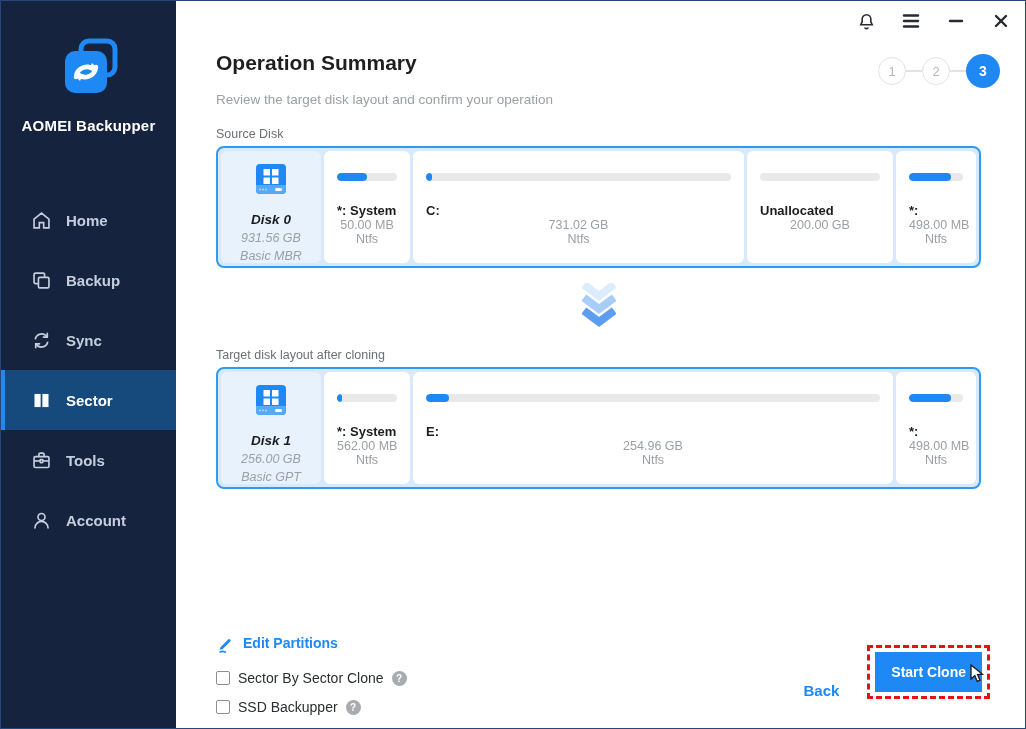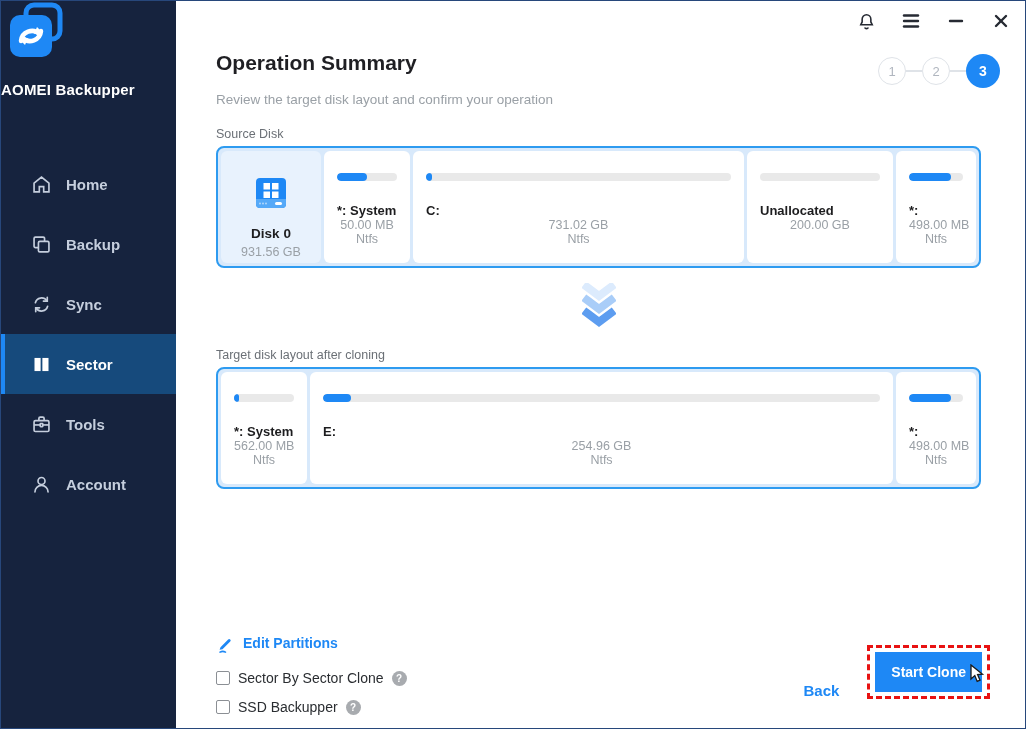--- a/index.html
+++ b/index.html
@@ -7,21 +7,21 @@
   body {
     font-family: "Liberation Sans", sans-serif;
     border: 1px solid #27477b;
     overflow: hidden;
     background:#fff;
   }
   .window { display:flex; width:100%; height:100%; }
 
   
   .sidebar { width:175px; flex-shrink:0; background:var(--sidebar-bg,#16233e); color:#c5cedd; }
-  .logo-block { }
+  .logo-block { text-align:center; padding-top:36px; }
   .app-name { color:#fff; font-size:15px; font-weight:bold; margin-top:14px; letter-spacing:.2px; }
   nav { margin-top:56px; }
   .nav-item { display:flex; align-items:center; height:60px; padding-left:29px; cursor:default; }
   .nav-item .nv-icon { width:22px; height:22px; margin-right:14px; display:flex; align-items:center; justify-content:center; }
   .nav-item .nv-label { font-size:15px; font-weight:600; color:#c5cedd; }
   .nav-item.active { background:var(--sidebar-active-bg,#164a7c); border-left:4px solid var(--accent,#1e88f5); padding-left:25px; }
   .nav-item.active .nv-label { color:#fff; font-weight:bold; }
   .nav-item svg { stroke:#c5cedd; }
   .nav-item.active svg { stroke:#fff; }
 
@@ -39,21 +39,21 @@
     background:#fff; color:#b0b6bf; font-size:13px; display:flex; align-items:center; justify-content:center; }
   .step-line { width:16px; height:2px; background:var(--step-inactive-border,#dfe3e8); }
   .step-circle.active { width:34px; height:34px; border:none; background:var(--accent,#1e88f5); color:#fff; font-weight:bold; font-size:14px; }
 
   .section-label { margin:20px 0 5px 40px; font-size:12.5px; color:#6b7076; }
   .section-label.second { margin-top:2px; }
 
   .disk-panel { margin-left:40px; width:765px; height:122px; border:2px solid var(--panel-border,#2e9bf0);
     border-radius:8px; background:var(--panel-gap,#d8e9fb); padding:3px; display:flex; gap:3px; }
   .cell { border-radius:6px; background:#fff; overflow:hidden; }
-  .disk-cell { width:100px; flex-shrink:0; background:#e8f2fd; text-align:center; padding-top:24px; }
+  .disk-cell { width:100px; flex-shrink:0; background:#e8f2fd; text-align:center; padding-top:10px;font-style:italic; }
   .disk-name { font-size:13.5px; font-weight:bold; color:#1d1d1f; margin-top:5px; }
   .disk-sub { font-size:12.5px; color:#9aa0a6; margin-top:4px; }
   .part-cell { padding:22px 13px 0 13px; flex-shrink:0; }
   .bar { height:8px; border-radius:4px; background:var(--bar-track,#e9e9e9); overflow:hidden; }
   .fill { height:8px; border-radius:4px; background:var(--bar-fill,#1e88f5); }
   .p-name { font-size:13px; font-weight:bold; color:#1d1d1f; margin-top:22px; white-space:nowrap; overflow:hidden; }
   .p-sub { font-size:12.5px; color:#9aa0a6; white-space:nowrap;text-align:center; }
 
   .chevrons { width:765px; margin-left:40px; height:78px; display:flex; align-items:center; justify-content:center; }
 
@@ -245,20 +245,32 @@
         <svg width="34" height="44" viewBox="0 0 34 44" fill="none" stroke-linecap="square">
           <polyline points="5,4 17,13 29,4" stroke="#dcebfd" stroke-width="8"></polyline>
           <polyline points="5,17 17,26 29,17" stroke="#a9cdf8" stroke-width="8"></polyline>
           <polyline points="5,30 17,39 29,30" stroke="#5d9df0" stroke-width="8"></polyline>
         </svg>
       </span>
     </div>
 
     <div class="section-label second">Target disk layout after cloning</div>
     <div class="disk-panel" id="target-panel">
+        <div class="cell disk-cell"><span><svg width="44" height="42" viewBox="0 0 44 42">
+              <rect x="7" y="3" width="30" height="30" rx="4" fill="#1e88f5"></rect>
+              <path d="M7 24 h30 v5 a4 4 0 0 1 -4 4 h-22 a4 4 0 0 1 -4 -4 Z" fill="#55a9f8"></path>
+              <rect x="14.5" y="8" width="6.5" height="6.5" fill="#fff"></rect>
+              <rect x="23" y="8" width="6.5" height="6.5" fill="#fff"></rect>
+              <rect x="14.5" y="16.5" width="6.5" height="6.5" fill="#fff"></rect>
+              <rect x="23" y="16.5" width="6.5" height="6.5" fill="#fff"></rect>
+              <rect x="26" y="27" width="7" height="3" rx="1.5" fill="#fff"></rect>
+              <circle cx="11" cy="28.5" r="0.9" fill="#bcdcfb"></circle>
+              <circle cx="14" cy="28.5" r="0.9" fill="#bcdcfb"></circle>
+              <circle cx="17" cy="28.5" r="0.9" fill="#bcdcfb"></circle>
+            </svg></span><div class="disk-name">Disk 1</div><div class="disk-sub">256.00 GB</div><div class="disk-sub">Basic GPT</div></div>
         <div class="cell part-cell" style="width: 86px;">
           <div class="bar">
             <div class="fill" style="width:8%"></div>
           </div>
           <div class="p-name">*: System...</div>
           <div class="p-sub">562.00 MB</div>
           <div class="p-sub">Ntfs</div>
         </div>
         <div class="cell part-cell" style="flex: 1 1 0%;">
           <div class="bar">

